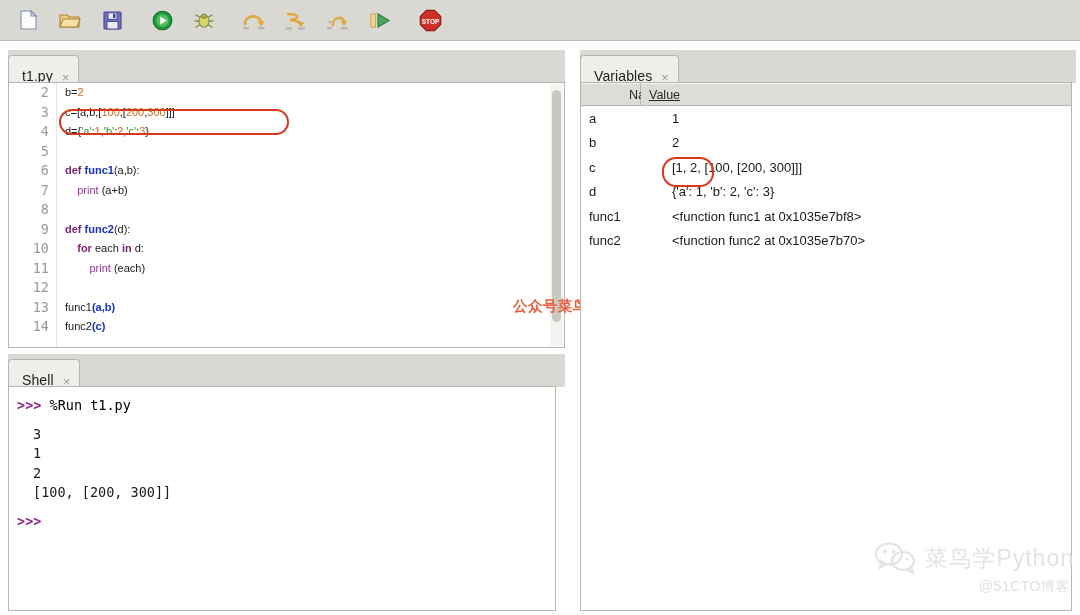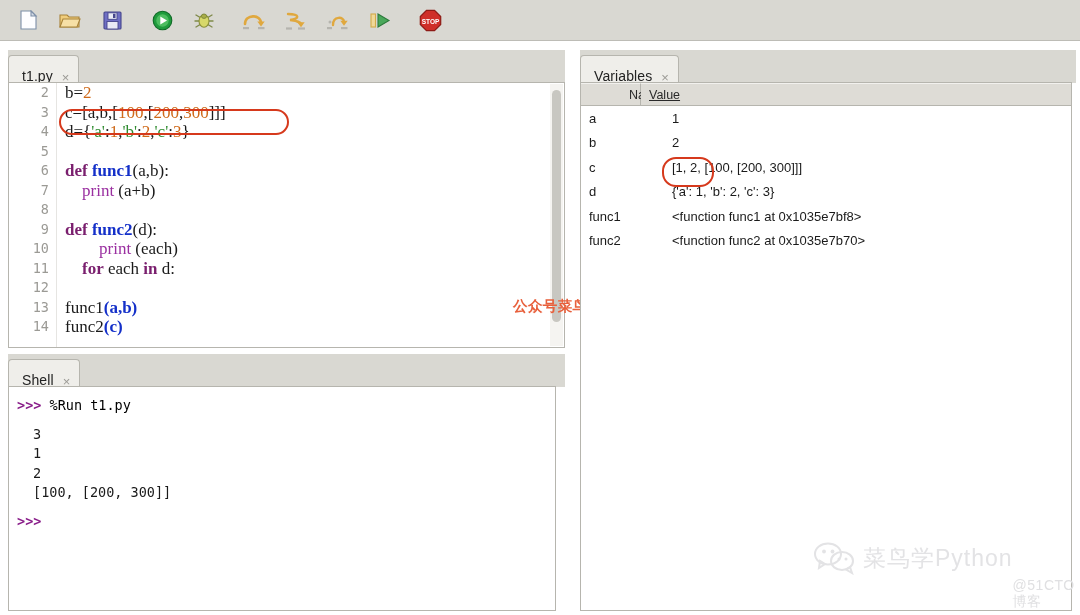--- a/index.html
+++ b/index.html
@@ -89,22 +89,22 @@
     text-align: right;
     padding-right: 7px;
     line-height: 19.5px;
     height: 19.5px;
   }
   #code {
     position: absolute; left: 56px; top: 0;
     width: 490px;
   }
   .cl {
-    font-family: Liberation Serif, serif;
-    font-size: 17px;
+    font-family: Liberation Sans, sans-serif;
+    font-size: 11px;
     line-height: 19.5px;
     height: 19.5px;
     color: #1a1a1a;
     white-space: pre;
   }
   .kw   { color: #7a1f6e; font-weight: bold; }
   .fn   { color: #1430c9; font-weight: bold; }
   .num  { color: #cf6a1a; }
   .str  { color: #2e8b2e; }
   .bi   { color: #9a2fa0; }
@@ -219,22 +219,22 @@
     left: 662px; top: 157px;
     width: 48px; height: 26px;
     border-radius: 14px;
   }
 
   
   #wm {
     position: absolute;
     left: 812px; top: 541px;
     width: 262px; height: 70px;
-    display: flex; flex-direction: row;
-    align-items: flex-start;
+    display: flex; flex-direction: column;
+    align-items: flex-end;
     pointer-events: none;
   }
   #wm-row { display: flex; align-items: center; gap: 7px; }
   #wm-text {
     font-size: 23px;
     color: #e3e3e5;
     letter-spacing: 1px;
     white-space: nowrap;
   }
   #wm-sub {
@@ -379,22 +379,22 @@
 
       <div id="code">
         <div class="cl">b=<span class="num">2</span></div>
         <div class="cl">c=[a,b,[<span class="num">100</span>,[<span class="num">200</span>,<span class="num">300</span>]]]</div>
         <div class="cl">d={<span class="str">'a'</span>:<span class="num">1</span>,<span class="str">'b'</span>:<span class="num">2</span>,<span class="str">'c'</span>:<span class="num">3</span>}</div>
         <div class="cl">&nbsp;</div>
         <div class="cl"><span class="kw">def</span> <span class="fn">func1</span>(a,b):</div>
         <div class="cl">    <span class="bi">print</span> (a+b)</div>
         <div class="cl">&nbsp;</div>
         <div class="cl"><span class="kw">def</span> <span class="fn">func2</span>(d):</div>
+        <div class="cl">    <span class="kw">for</span> each <span class="kw">in</span> d:</div>
         <div class="cl">        <span class="bi">print</span> (each)</div>
-        <div class="cl">    <span class="kw">for</span> each <span class="kw">in</span> d:</div>
         <div class="cl">&nbsp;</div>
         <div class="cl">func1<span class="par">(a,b)</span></div>
         <div class="cl">func2<span class="par">(c)</span></div>
       </div>
 
       <div id="editor-scrollbar">
         <div id="editor-thumb"></div>
       </div>
     </div>
   </div>

